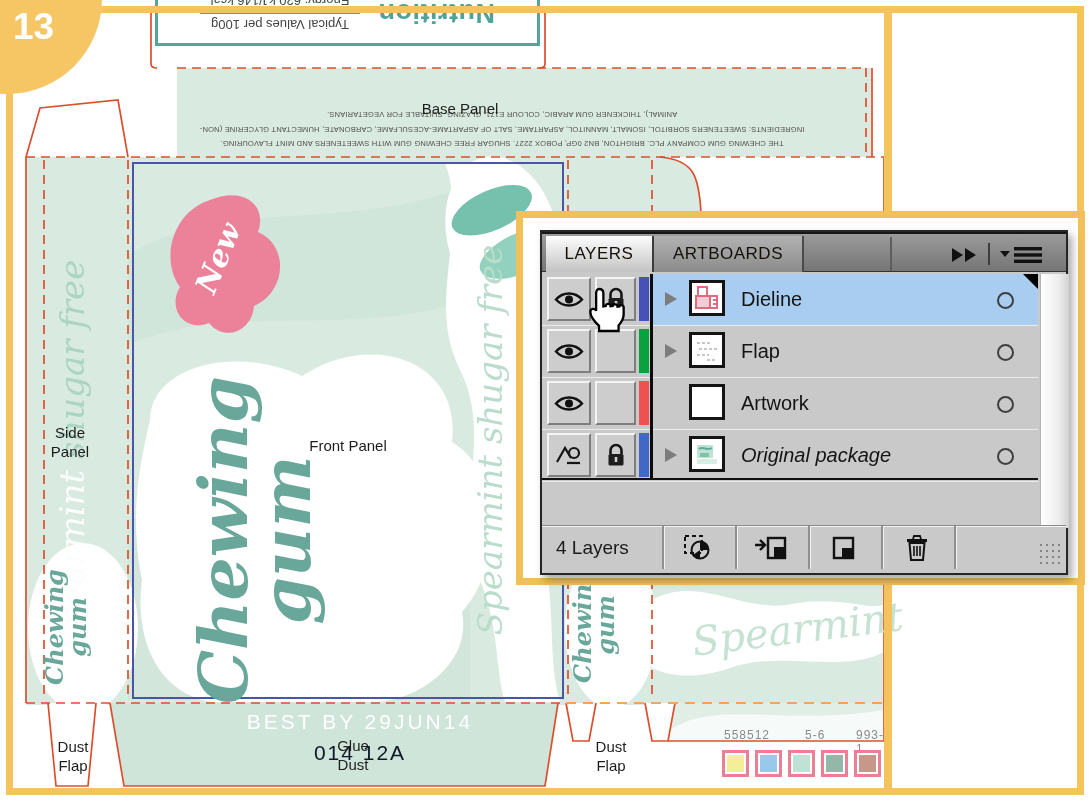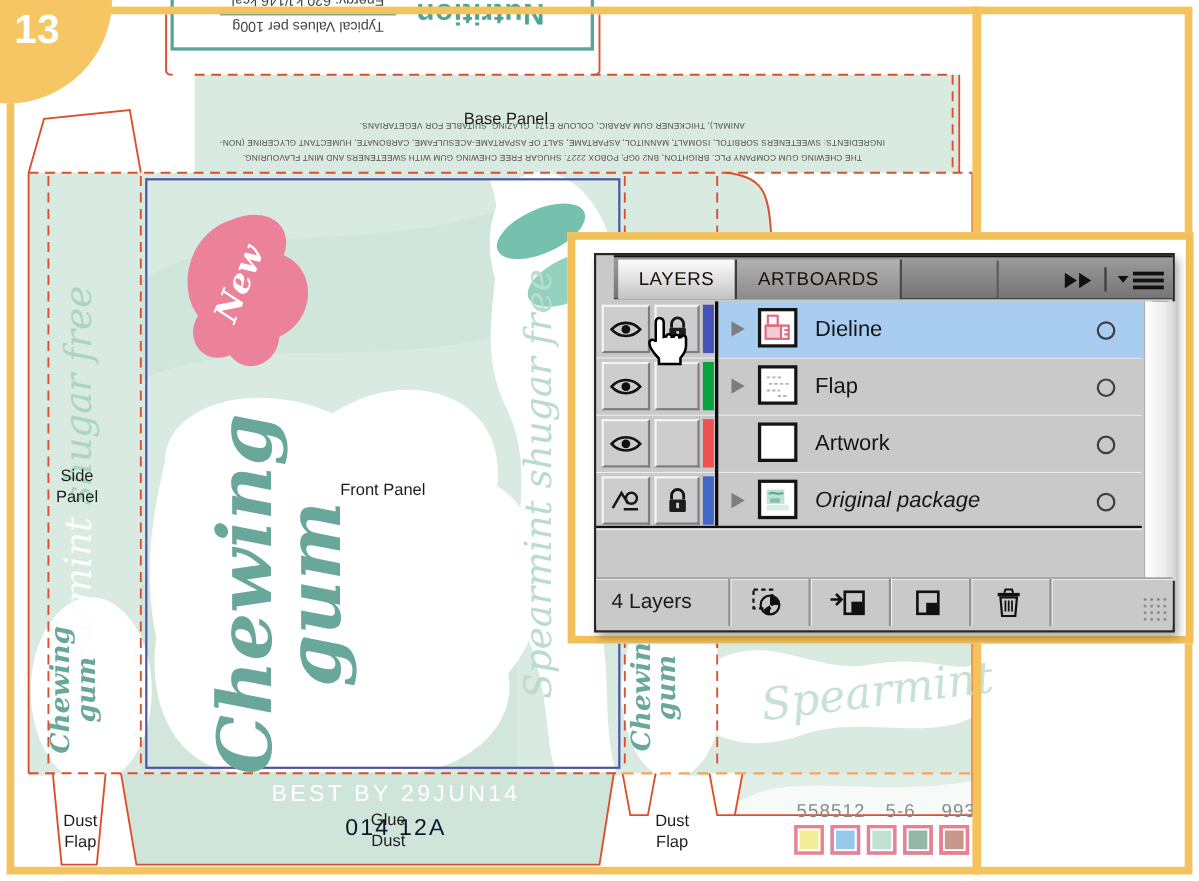--- a/index.html
+++ b/index.html
@@ -42,48 +42,48 @@
   #batch{left:220px;top:741px;width:280px;text-align:center;color:#0f172a;font-size:21px;letter-spacing:2px;z-index:4;}
   #lbl-base{left:395px;top:100px;width:130px;}
   #lbl-side{left:40px;top:424px;width:60px;}
   #lbl-front{left:288px;top:437px;width:120px;}
   #lbl-glue{left:322px;top:737px;width:62px;z-index:6;}
   #lbl-dust-l{left:46px;top:738px;width:54px;}
   #lbl-dust-r{left:584px;top:738px;width:54px;}
 
   
   #swatch-strip{left:710px;top:728px;width:178px;height:60px;overflow:hidden;z-index:6;}
-  .swnum{position:absolute;top:0;color:#8a8a8a;font-size:17px;letter-spacing:1px;}
+  .swnum{position:absolute;top:0;color:#8a8a8a;font-size:12px;letter-spacing:1px;}
   .sw{position:absolute;top:22px;width:21px;height:21px;border:3px solid #ec7f96;
       box-shadow:inset 0 0 0 2px #fff;}
 
   
   #inset{left:516px;top:211px;width:555px;height:360px;border:7px solid #f2c059;background:#fff;z-index:50;}
   #panel{left:17px;top:12px;width:528px;height:345px;background:#c9c9c9;border:2px solid #262626;
      box-shadow:4px 5px 8px rgba(0,0,0,.35);box-sizing:border-box;}
-  #p-titlebar{left:16px;top:0;right:0;height:40px;background:linear-gradient(#9b9b9b,#757575);
+  #p-titlebar{left:0;top:0;right:0;height:40px;background:linear-gradient(#9b9b9b,#757575);
      border-top:2px solid #161616;border-bottom:1px solid #333;box-sizing:border-box;text-align:center;}
   .ptab{position:absolute;top:2px;height:36px;display:flex;align-items:center;justify-content:center;
      font-size:17px;letter-spacing:.5px;color:#151008;}
   #tab-layers{left:4px;width:106px;background:linear-gradient(#fdfdfd,#c3c3c3);border-right:2px solid #3c3c3c;}
   #tab-artboards{left:112px;width:148px;background:linear-gradient(#b2b2b2,#8b8b8b);border-right:2px solid #4a4a4a;}
   #tab-sep{left:348px;top:3px;width:2px;height:34px;background:#5e5e5e;}
   #pp-arrows{left:408px;top:13px;}
   #pp-sep{left:446px;top:9px;width:2px;height:22px;background:#3d3d3d;}
   #pp-menu{left:458px;top:12px;}
 
   #p-rows{left:0;top:42px;width:496px;}
   .p-row{position:relative;height:51px;border-bottom:1px solid #ececec;}
   .cell{position:absolute;top:3px;width:44px;height:44px;background:#cdcdcd;border:2px solid;
      border-color:#f4f4f4 #7e7e7e #7e7e7e #f4f4f4;box-sizing:border-box;
      display:flex;align-items:center;justify-content:center;}
   .cell.c1{left:5px;} .cell.c2{left:53px;width:41px;}
   .colorbar{position:absolute;left:97px;top:3px;width:10px;height:44px;}
   #col-divider{left:108px;top:42px;width:3px;height:204px;background:#0c0c0c;z-index:3;}
-  .row-body{position:absolute;left:111px;top:0;right:-0px;width:385px;height:51px;padding-left:24px;}
+  .row-body{position:absolute;left:111px;top:0;right:-0px;width:385px;height:51px;}
   .row-body.sel{background:#a8cdf0;}
   .tri{position:absolute;left:12px;top:18px;width:0;height:0;
      border-left:12px solid #7d7d7d;border-top:7px solid transparent;border-bottom:7px solid transparent;}
   .thumb{position:absolute;left:36px;top:6px;width:36px;height:36px;background:#fff;border:3px solid #141414;
      box-sizing:border-box;display:flex;align-items:center;justify-content:center;}
   .lname{position:absolute;left:88px;top:0;line-height:50px;font-size:20px;color:#141414;white-space:nowrap;}
   .lname.it{font-style:italic;}
   .target{position:absolute;left:344px;top:18px;width:13px;height:13px;border:2.5px solid #3e3e3e;border-radius:50%;}
   #sel-corner{position:absolute;right:0;top:0;width:0;height:0;
      border-top:15px solid #000;border-left:15px solid transparent;}

